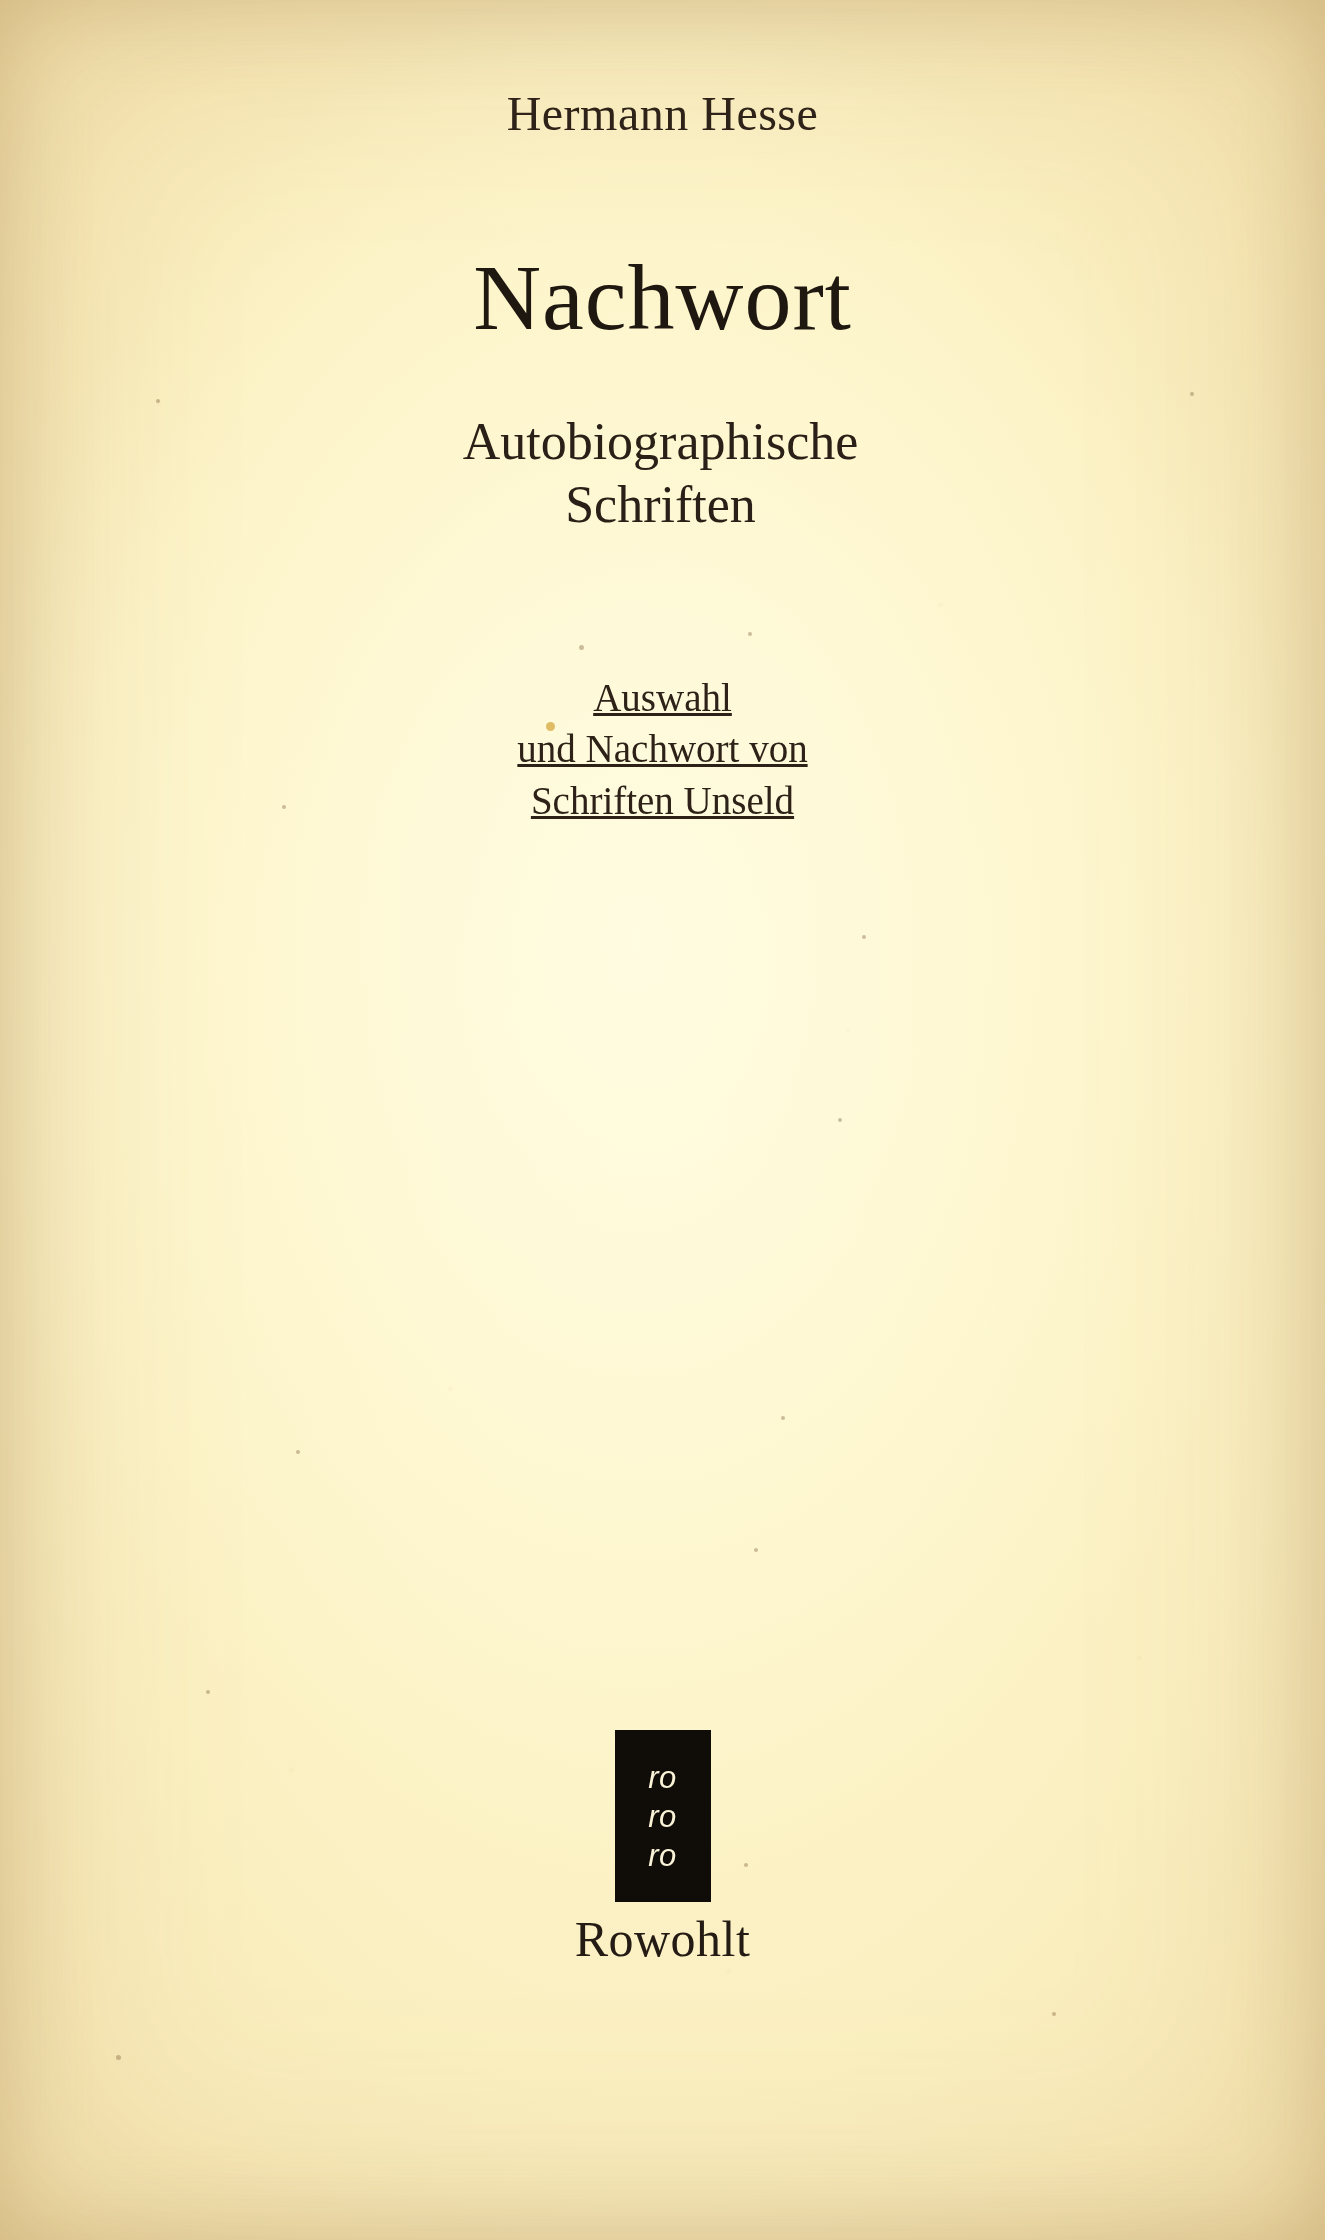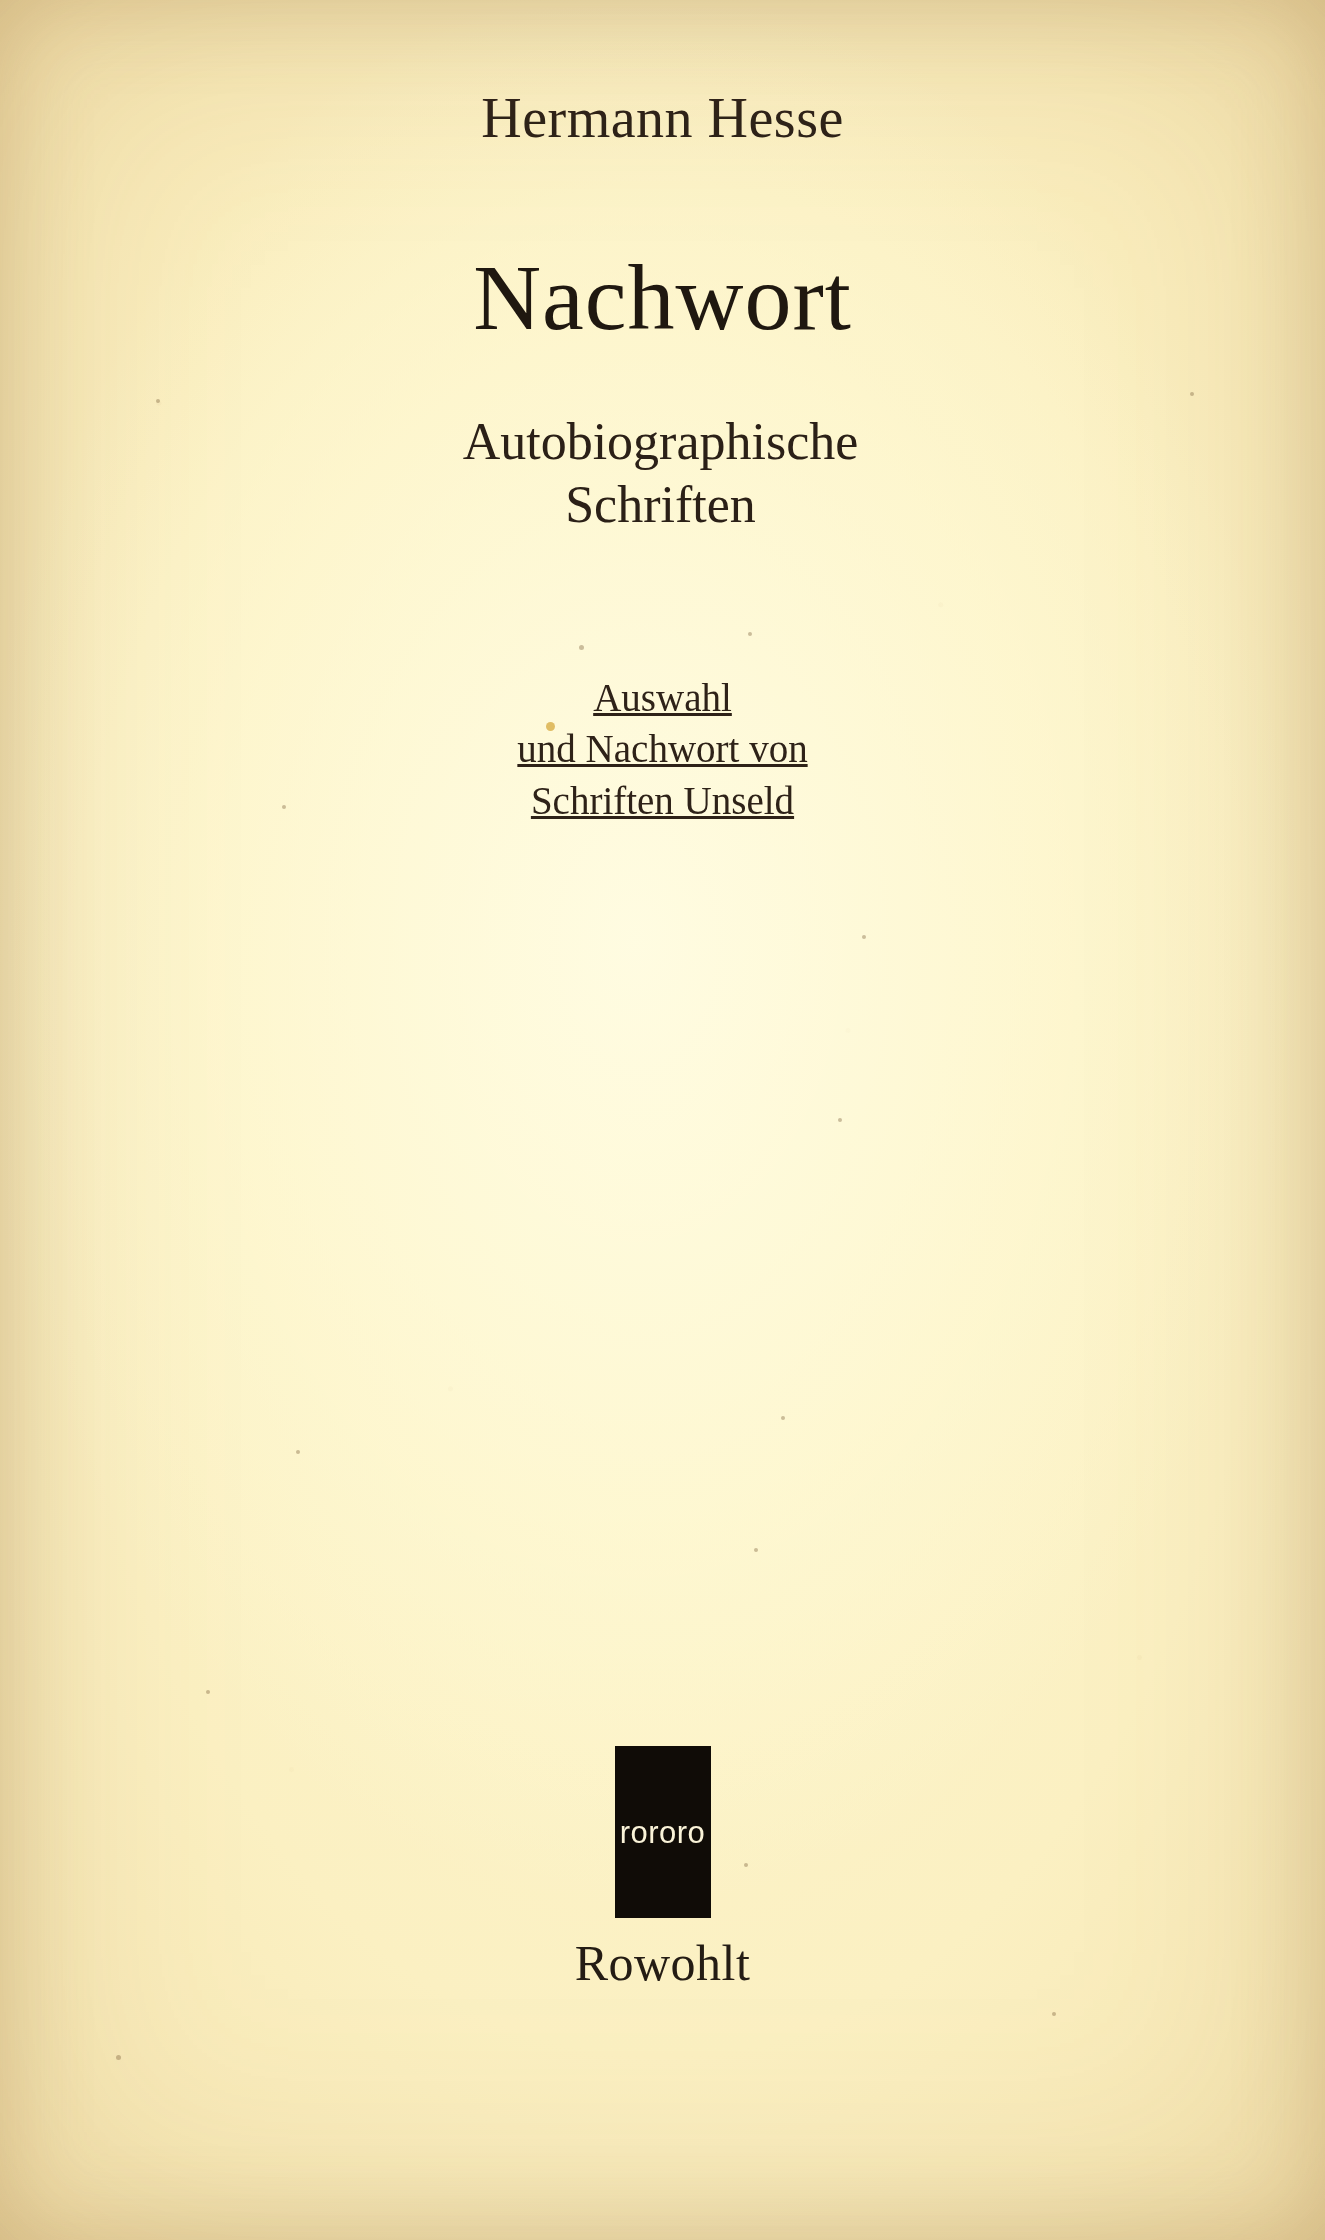--- a/index.html
+++ b/index.html
@@ -58,21 +58,21 @@
     height: 100%;
     text-align: center;
     color: #241c14;
   }
 
   .author {
     position: absolute;
     top: 86px;
     left: 0;
     right: 0;
-    font-size: 56px;
+    font-size: 48px;
     letter-spacing: 0.5px;
     color: #2b2017;
   }
 
   .title {
     position: absolute;
     top: 243px;
     left: 0;
     right: 0;
     font-size: 94px;
@@ -106,28 +106,29 @@
   .publisher-block {
     position: absolute;
     top: 1730px;
     left: 0;
     right: 0;
   }
 
   .logo {
     width: 96px;
     height: 172px;
-    margin: 16px auto;
+    margin: 0 auto;
     background: #100c07;
     display: flex;
-    flex-direction: row;
+    flex-direction: column;
     justify-content: center;
     align-items: center;
     padding: 4px 0;
     box-sizing: border-box;
+    font-style: italic;
   }
   .logo .ro {
     color: #faf3d8;
     font-family: "Liberation Sans", sans-serif;
     font-size: 31px;
     line-height: 39px;
     letter-spacing: 0.5px;
     font-weight: 400;
   }
 

